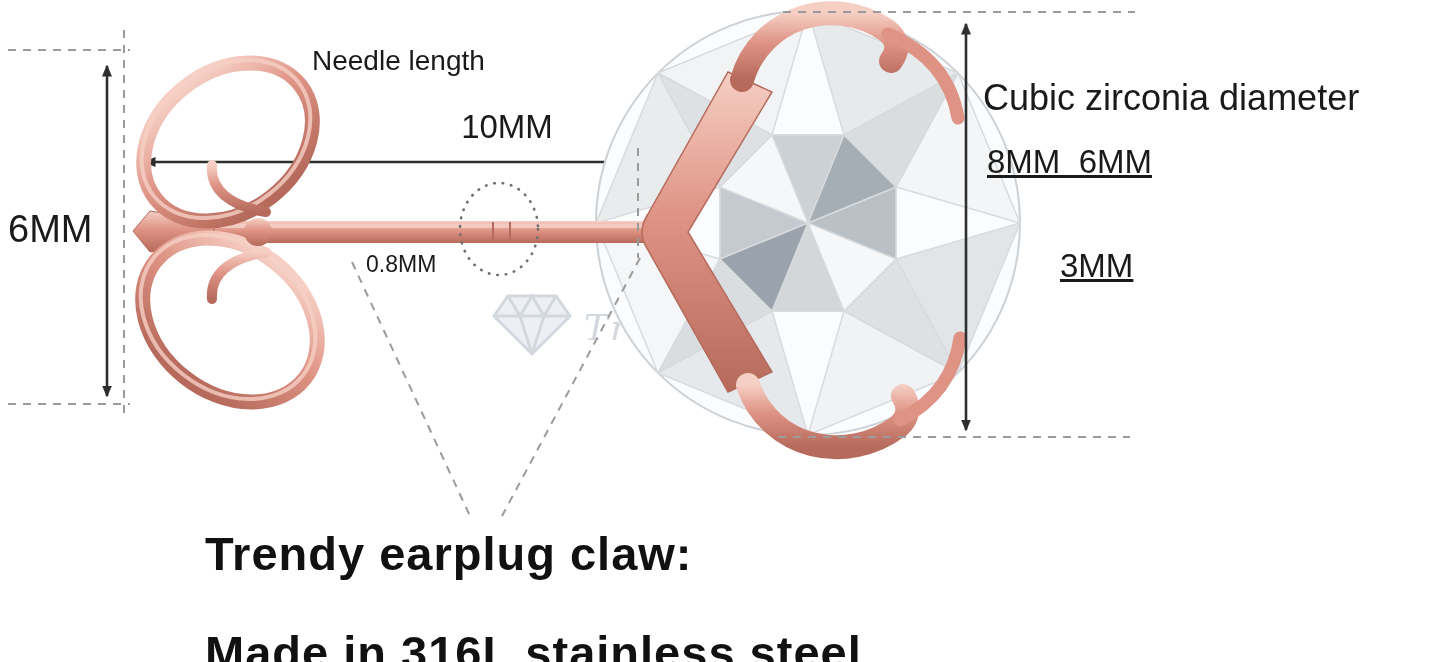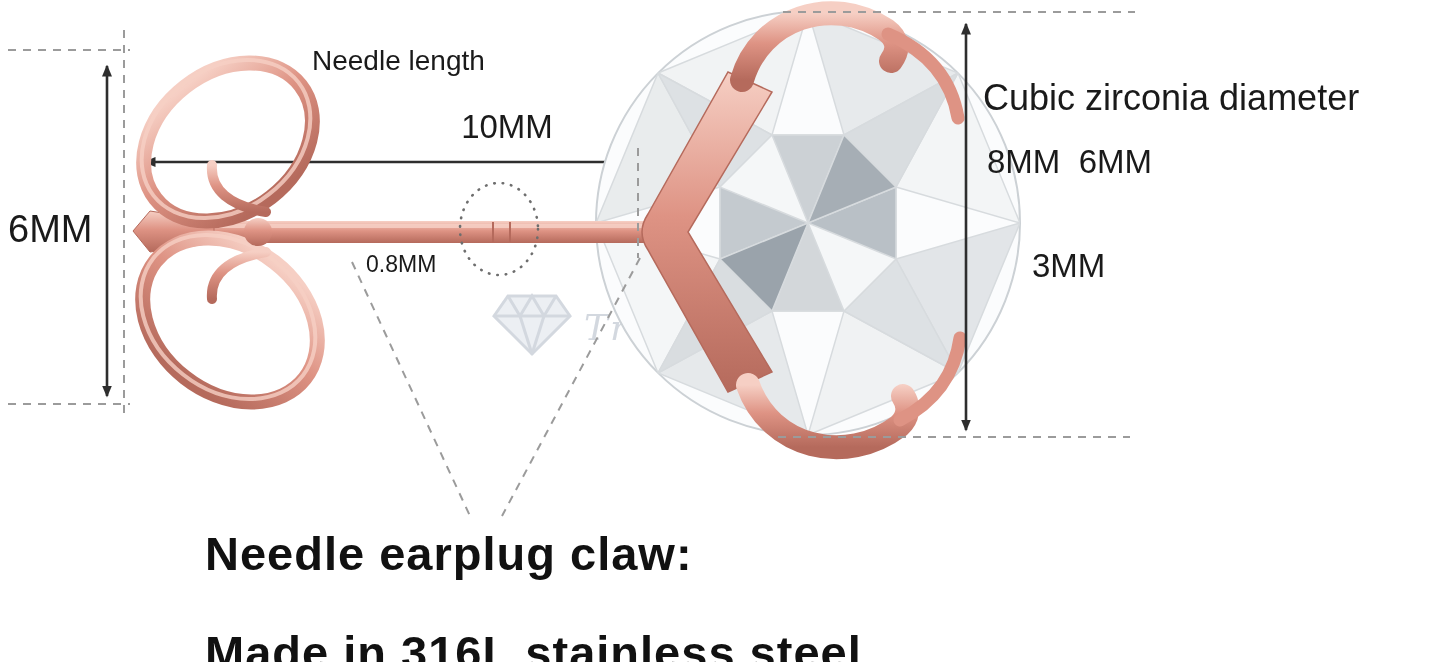--- a/index.html
+++ b/index.html
@@ -20,24 +20,24 @@
   .stage svg{position:absolute;left:0;top:0;}
   .label{position:absolute;line-height:1.05;}
   .dim-line{stroke:var(--dimension_line);stroke-width:2.6;fill:none;}
   .dash-line{stroke:var(--dashed_line);stroke-width:2;fill:none;stroke-dasharray:8 7;}
   .dot-circle{stroke:#6e6e6e;stroke-width:2.6;fill:none;stroke-dasharray:0.5 8;stroke-linecap:round;}
   .needle-title{left:312px;top:46px;width:330px;text-align:left;font-size:28px;}
   .needle-value{left:312px;top:110px;width:310px;text-align:center;font-size:33px;margin-left:40px;}
   .back-height{left:8px;top:210px;font-size:38px;}
   .post-diameter{left:366px;top:252px;font-size:23px;}
   .gem-title{left:983px;top:79px;width:460px;font-size:36px;}
-  .gem-row{font-size:33px;white-space:pre;}
+  .gem-row{font-size:33px;white-space:pre;text-decoration:underline;}
   .gem-row1{left:987px;top:145px;}
   .gem-row2{left:987px;top:197px;}
-  .gem-row3{left:1032px;top:249px;}
+  .gem-row3{left:1060px;top:249px;}
   .caption{left:205px;font-size:47px;font-weight:700;letter-spacing:1px;color:#111;}
   .caption1{top:529px;}
   .caption2{top:628px;}
   .wm-text{font-family:"DejaVu Serif", serif;font-style:italic;font-size:36px;fill:var(--watermark);letter-spacing:2px;}
 </style>
 </head>
 <body>
 
 <div class="stage">
 
@@ -144,15 +144,15 @@
     <line class="dim-line" x1="966" y1="24" x2="966" y2="430" marker-start="url(#mArrow)" marker-end="url(#mArrow)"></line>
   </svg>
 
   <div class="label needle-title">Needle length</div>
   <div class="label needle-value">10MM</div>
   <div class="label back-height">6MM</div>
   <div class="label post-diameter">0.8MM</div>
   <div class="label gem-title">Cubic zirconia diameter</div>
   <div class="label gem-row gem-row1">8MM  6MM</div>
   <div class="label gem-row gem-row3">3MM</div>
-  <div class="label caption caption1">Needle earplug claw:</div>
+  <div class="label caption caption1">Trendy earplug claw:</div>
   <div class="label caption caption2">Made in 316L stainless steel</div>
 </div>
 
 </body></html>

